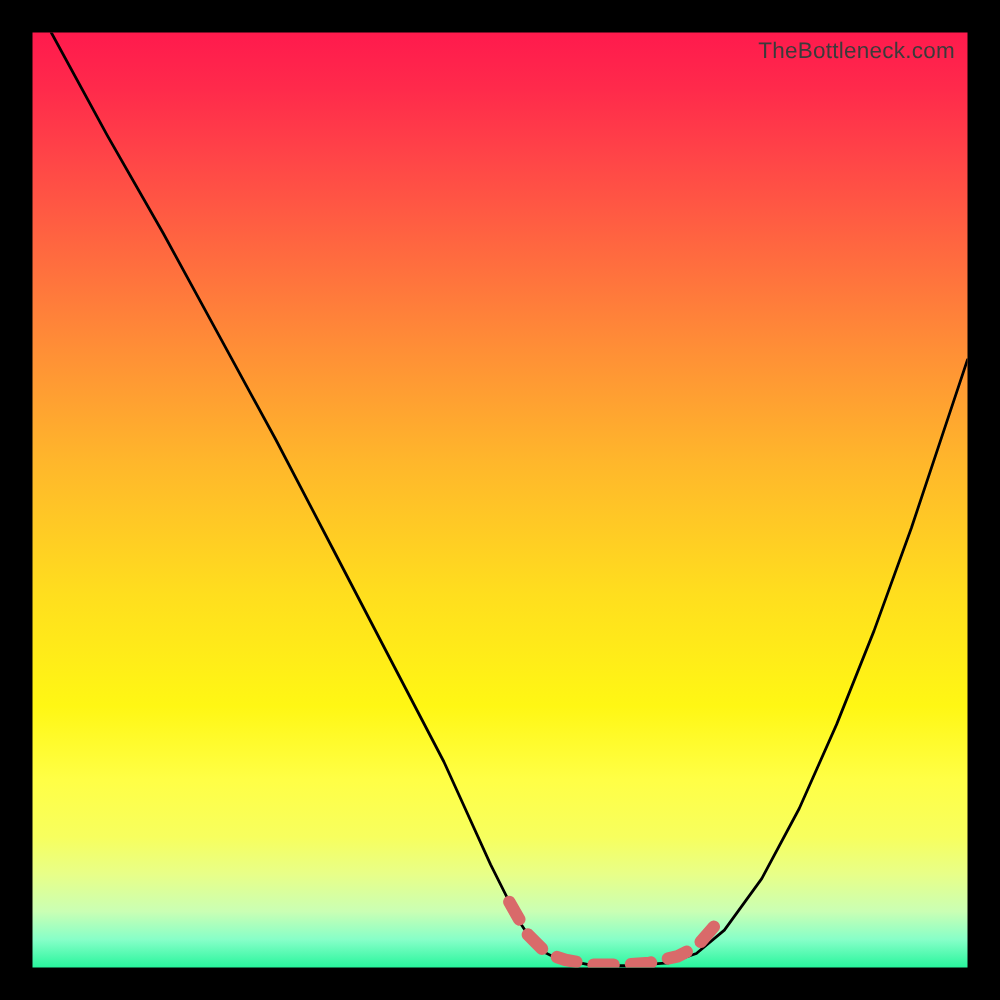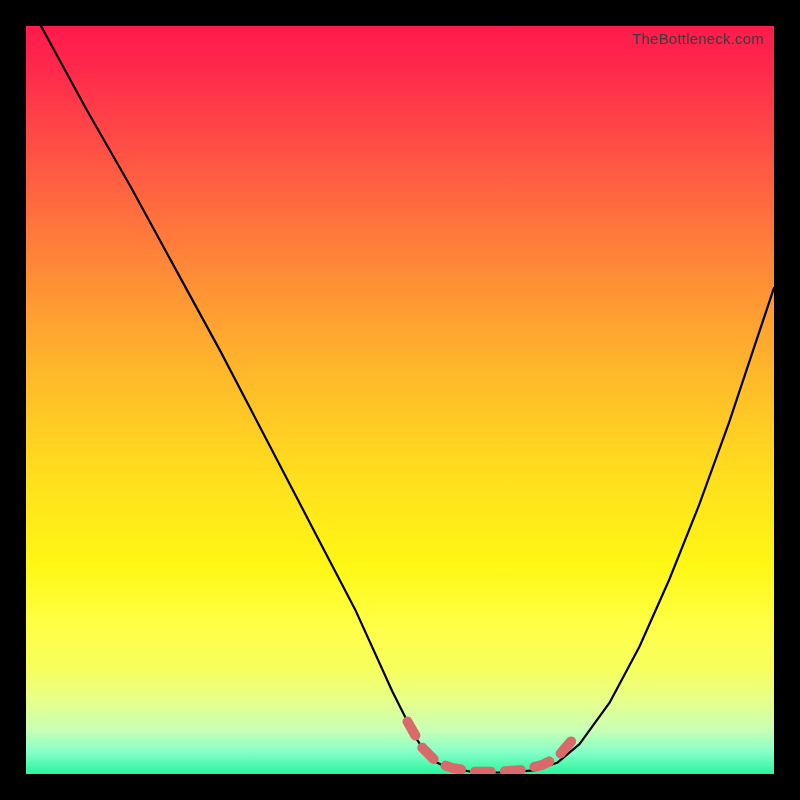--- a/index.html
+++ b/index.html
@@ -32,21 +32,21 @@
       #caffb4 94%,
       #87ffc8 97%,
       #28f59d 100%
     );
   }
   .watermark {
     position: absolute;
     top: 4px;
     right: 10px;
     font-family: Arial, Helvetica, sans-serif;
-    font-size: 15px;
+    font-size: 18px;
     font-weight: 400;
     color: #3b3b3b;
     letter-spacing: 0.2px;
     user-select: none;
   }
   svg.curve {
     position: absolute;
     inset: 0;
     width: 100%;
     height: 100%;

